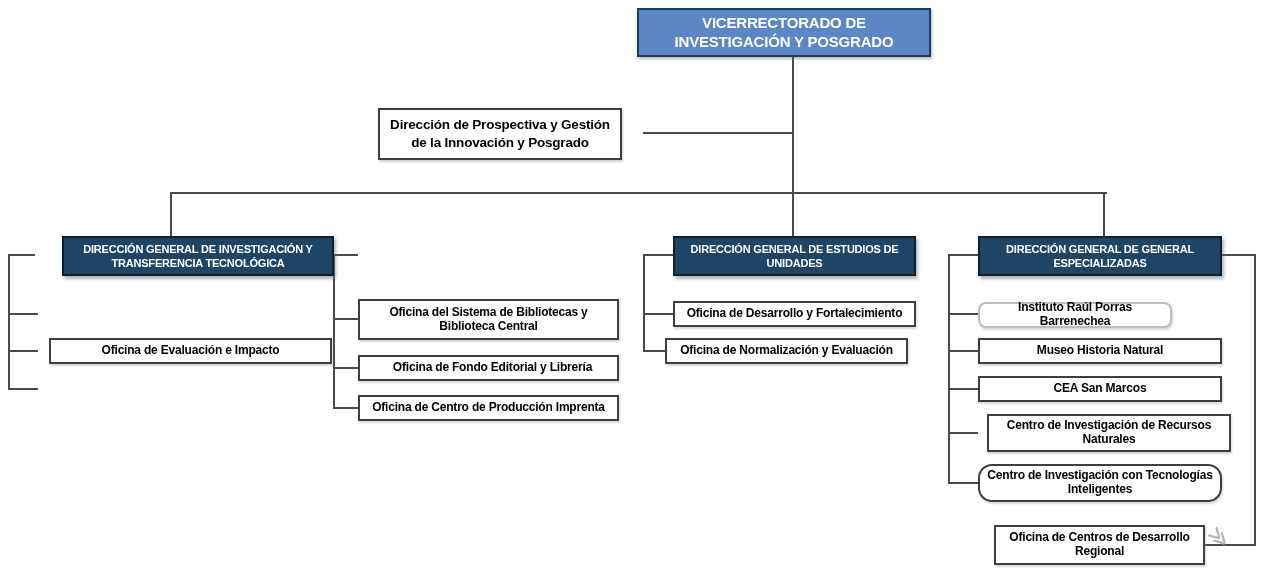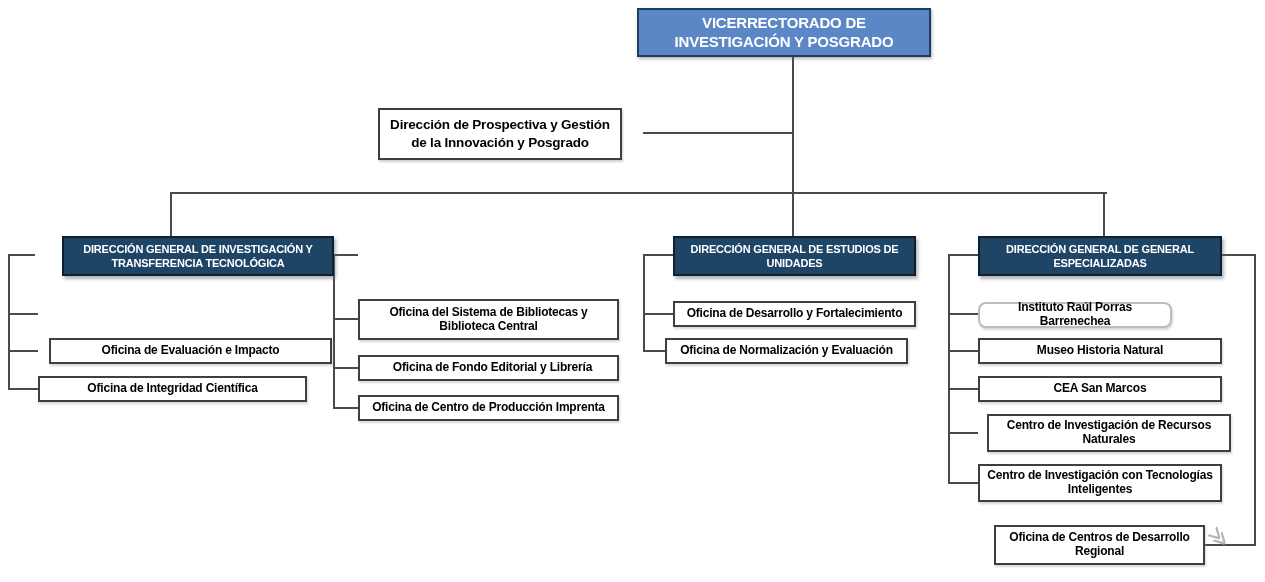--- a/index.html
+++ b/index.html
@@ -64,29 +64,28 @@
 
   <div class="box root-box" style="left:637px;top:8px;width:294px;height:49px;">VICERRECTORADO DE INVESTIGACIÓN Y POSGRADO</div>
 
   <div class="box staff-box" style="left:378px;top:108px;width:244px;height:52px;">Dirección de Prospectiva y Gestión de la Innovación y Posgrado</div>
 
   <div class="box div-box" style="left:35px;top:236px;width:272px;height:40px;margin-left:27px;">DIRECCIÓN GENERAL DE INVESTIGACIÓN Y TRANSFERENCIA TECNOLÓGICA</div>
   <div class="box div-box" style="left:673px;top:236px;width:243px;height:40px;">DIRECCIÓN GENERAL DE ESTUDIOS DE UNIDADES</div>
   <div class="box div-box" style="left:978px;top:236px;width:244px;height:40px;">DIRECCIÓN GENERAL DE GENERAL ESPECIALIZADAS</div>
 
   <div class="box office" style="left:49px;top:338px;width:283px;height:26px;">Oficina de Evaluación e Impacto</div>
-  <div class="box office" style="left:38px;top:376px;width:269px;height:26px;">Oficina de Integridad Científica</div>
 
   <div class="box office" style="left:358px;top:299px;width:261px;height:41px;">Oficina del Sistema de Bibliotecas y Biblioteca Central</div>
   <div class="box office" style="left:358px;top:355px;width:261px;height:26px;padding-left:13px;">Oficina de Fondo Editorial y Librería</div>
   <div class="box office" style="left:358px;top:395px;width:261px;height:26px;">Oficina de Centro de Producción Imprenta</div>
 
   <div class="box office" style="left:673px;top:301px;width:243px;height:26px;">Oficina de Desarrollo y Fortalecimiento</div>
   <div class="box office" style="left:665px;top:338px;width:243px;height:26px;">Oficina de Normalización y Evaluación</div>
 
   <div class="box office light" style="left:978px;top:302px;width:194px;height:26px;border-radius:8px;">Instituto Raúl Porras Barrenechea</div>
   <div class="box office" style="left:978px;top:338px;width:244px;height:26px;">Museo Historia Natural</div>
   <div class="box office" style="left:978px;top:376px;width:244px;height:26px;">CEA San Marcos</div>
   <div class="box office" style="left:978px;top:414px;width:244px;height:38px;margin-left:9px;">Centro de Investigación de Recursos Naturales</div>
-  <div class="box office" style="left:978px;top:464px;width:244px;height:38px;">Centro de Investigación con Tecnologías Inteligentes</div>
+  <div class="box office" style="left:978px;top:464px;width:244px;height:38px;border-radius:14px;">Centro de Investigación con Tecnologías Inteligentes</div>
   <div class="box office" style="left:994px;top:525px;width:211px;height:40px;">Oficina de Centros de Desarrollo Regional</div>
 
 </div>
 
 </body></html>

